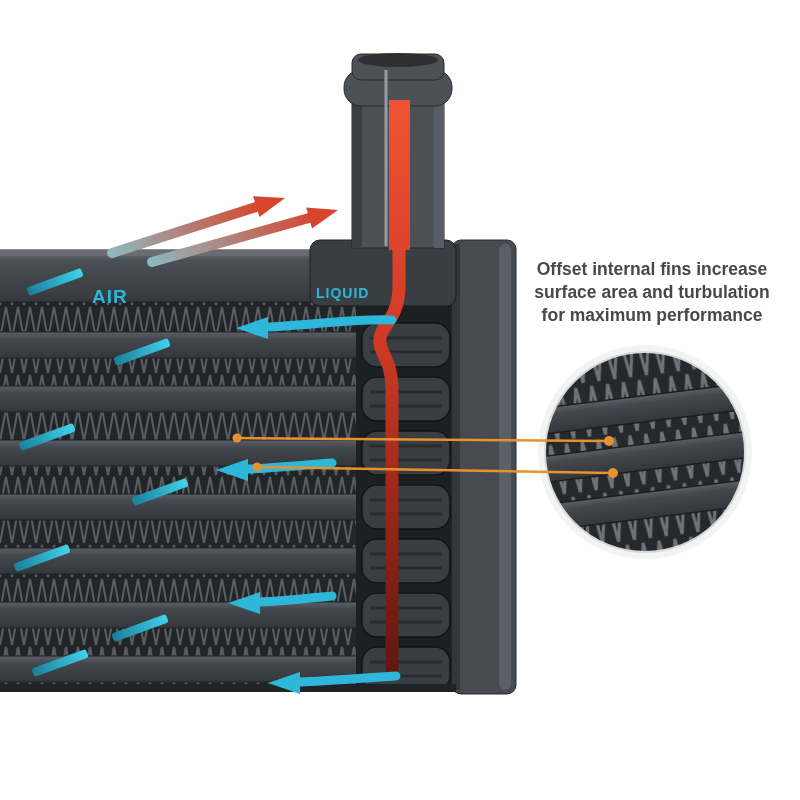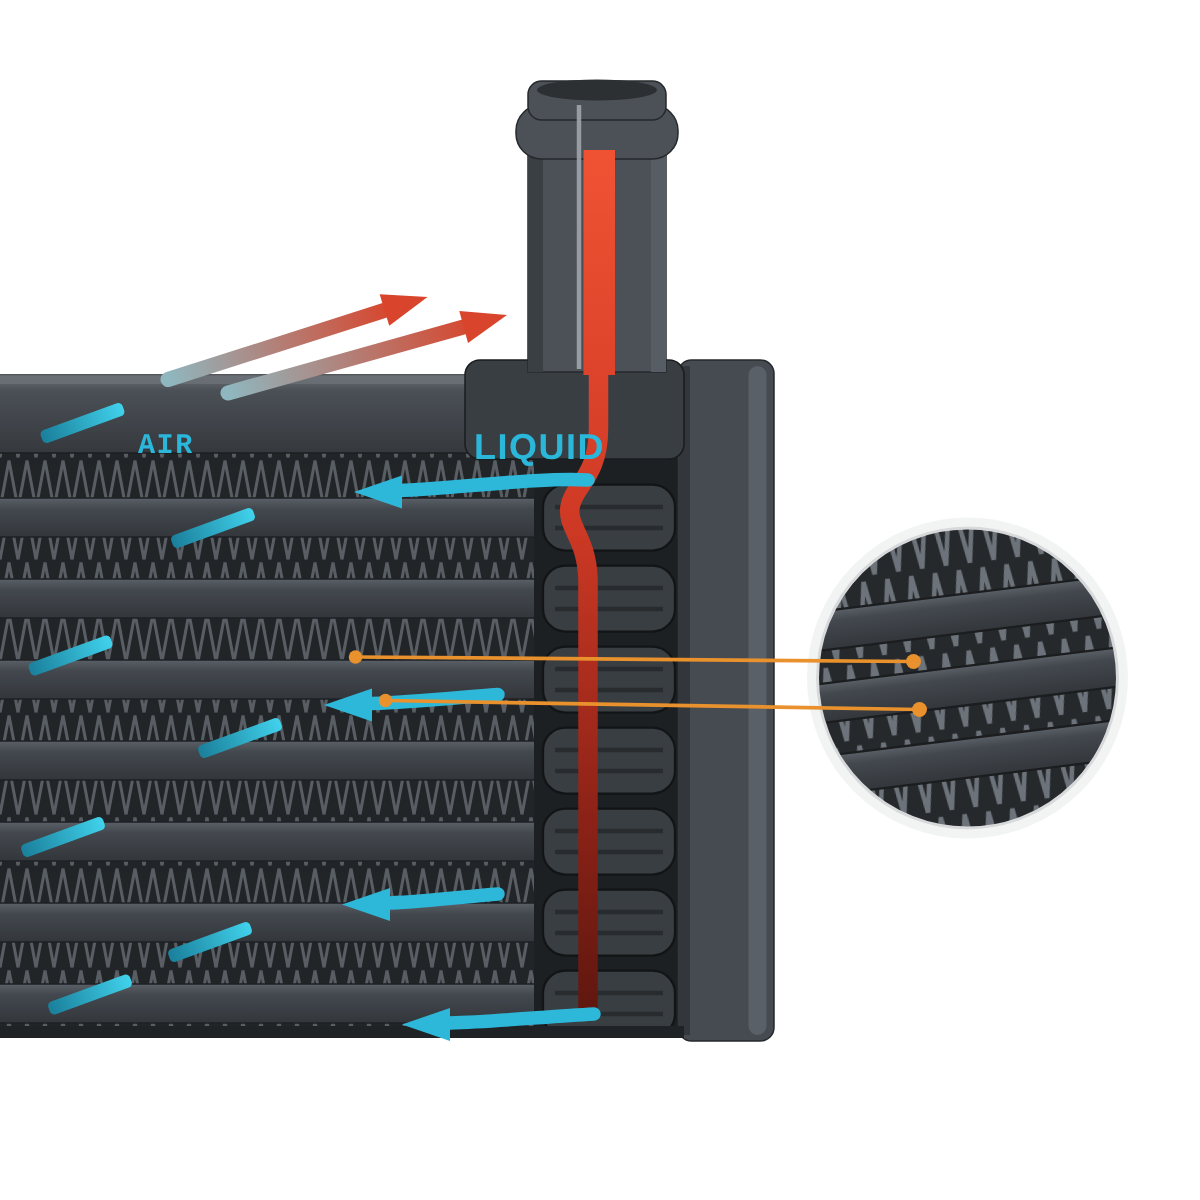--- a/index.html
+++ b/index.html
@@ -14,22 +14,22 @@
     width:800px;height:800px;background:#ffffff;
     font-family:"Liberation Sans",sans-serif;
     overflow:hidden;
   }
   .canvas{position:relative;width:800px;height:800px;background:#fff;}
   .canvas > svg{position:absolute;left:0;top:0;}
   .label{
     position:absolute;font-weight:bold;color:var(--air_cyan);
     letter-spacing:1px;z-index:5;
   }
-  #air-label{left:92px;top:286px;font-size:19px;font-family:Liberation Mono, monospace;}
-  #liquid-label{left:316px;top:285px;font-size:24px;}
+  #air-label{left:92px;top:286px;font-size:19px;}
+  #liquid-label{left:316px;top:285px;font-size:14px;}
   .annotation{
     position:absolute;color:var(--text);font-weight:bold;text-align:center;
     white-space:pre-line;font-size:17.5px;line-height:1.32;z-index:5;
   }
   #annotation-internal{left:508px;top:258px;width:288px;}
   #annotation-external{left:505px;top:548px;width:286px;}
   .footer-note{
     position:absolute;right:22px;bottom:14px;color:var(--footer_gray);
     font-size:12px;font-style:italic;z-index:5;
   }
@@ -205,14 +205,17 @@
       <circle cx="237" cy="438" r="4.5" style="fill:var(--callout_orange)"></circle>
       <circle cx="257" cy="467" r="4.5" style="fill:var(--callout_orange)"></circle>
       <circle cx="609" cy="441" r="5" style="fill:var(--callout_orange)"></circle>
       <circle cx="613" cy="473" r="5" style="fill:var(--callout_orange)"></circle>
     </g>
   </svg>
 
   <div class="label" id="air-label">AIR</div>
   <div class="label" id="liquid-label">LIQUID</div>
 
+  <div class="annotation" id="annotation-internal">Offset internal fins increase
+surface area and turbulation
+for maximum performance</div>
 
 </div>
 
 </body></html>

